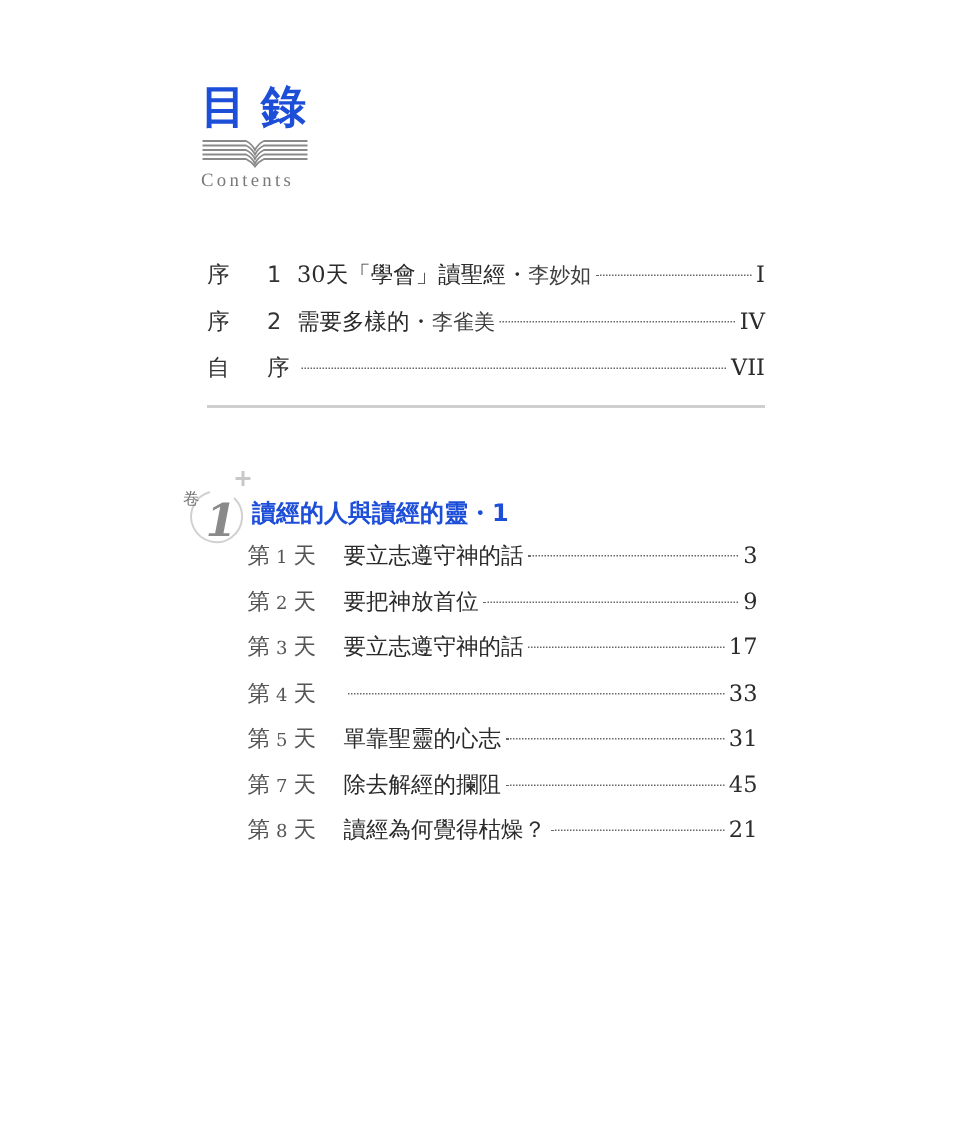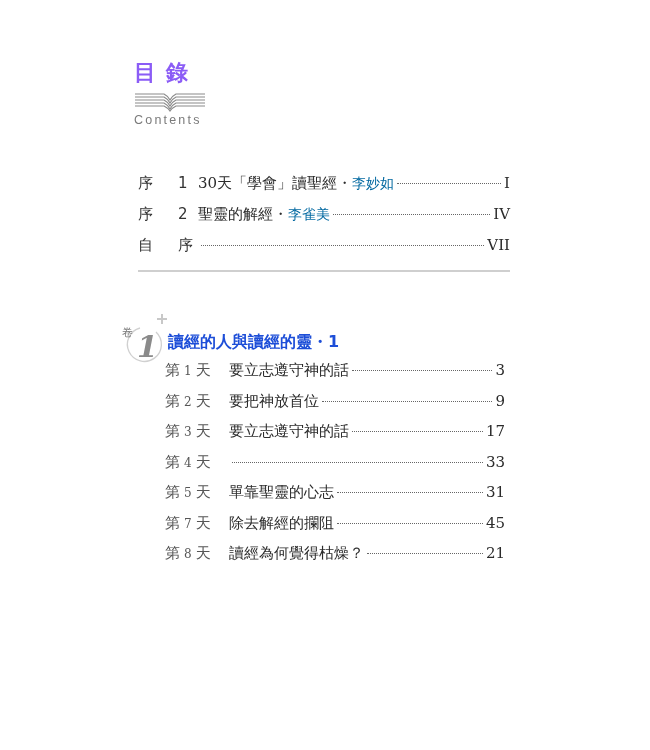--- a/index.html
+++ b/index.html
@@ -1,29 +1,29 @@
 <!DOCTYPE html>
 <html><head>
   <meta charset="utf-8">
   <style>
     * { margin: 0; padding: 0; box-sizing: border-box; }
     html, body { width: 650px; height: 750px; background: #ffffff; overflow: hidden; }
     body { position: relative; font-family: "DejaVu Serif", "Liberation Serif", serif; color: #2b2b2b; }
 
     .header { position: absolute; left: 134px; top: 54px; width: 90px; }
-    .title { font-size: 22px; letter-spacing: 10px; color: #8b5cf6; font-weight: bold; line-height: 36px; font-family: "DejaVu Serif", serif; }
+    .title { font-size: 30px; letter-spacing: 10px; color: #1d4ed8; font-weight: bold; line-height: 36px; font-family: "DejaVu Serif", serif; }
     .book-icon { display: block; margin-top: 2px; }
-    .contents-label { font-family: Liberation Sans, sans-serif; font-size: 12.5px; letter-spacing: 2.2px; color: #7a7a7a; margin-top: 1px; }
+    .contents-label { font-family: Liberation Serif, serif; font-size: 12.5px; letter-spacing: 2.2px; color: #7a7a7a; margin-top: 1px; }
 
     .prelims { position: absolute; left: 138px; top: 174px; width: 372px; }
     .prelim-row { display: flex; align-items: baseline; height: 31px; font-size: 15px; }
     .prelim-label { width: 40px; font-family: "DejaVu Sans", sans-serif; color: #333; }
     .prelim-num { width: 20px; font-family: "DejaVu Sans", sans-serif; color: #333; }
     .prelim-title { white-space: nowrap; color: #2b2b2b; }
-    .author { color: #0369a1; font-size: 14px; }
+    .author { color: #404040; font-size: 14px; }
     .dots { flex: 1; border-bottom: 1.5px dotted #666; margin: 0 3px; transform: translateY(-4px); min-width: 10px; }
     .page { white-space: nowrap; color: #2b2b2b; }
 
     .rule { position: absolute; left: 138px; top: 270px; width: 372px; height: 2px; background: #cfcfcf; }
 
     .volume { position: absolute; left: 120px; top: 310px; width: 400px; height: 50px; }
     .vol-badge { position: absolute; left: 0; top: 0; width: 56px; height: 56px; }
     .vol-heading { position: absolute; left: 48px; top: 22px; font-size: 16px; font-weight: bold; color: #1d4ed8; white-space: nowrap; font-family: "DejaVu Sans", sans-serif; }
 
     .chapters { position: absolute; left: 165px; top: 361px; width: 340px; }
@@ -54,21 +54,21 @@
   <div class="prelim-row">
     <span class="prelim-label">序</span>
     <span class="prelim-num">1</span>
     <span class="prelim-title"><span>30天「學會」讀聖經・</span><span class="author">李妙如</span></span>
     <span class="dots"></span>
     <span class="page">I</span>
   </div>
   <div class="prelim-row">
     <span class="prelim-label">序</span>
     <span class="prelim-num">2</span>
-    <span class="prelim-title"><span>聖靈的解經・</span><span class="author">李雀美</span></span>
+    <span class="prelim-title"><span>需要多樣的・</span><span class="author">李雀美</span></span>
     <span class="dots"></span>
     <span class="page">IV</span>
   </div>
   <div class="prelim-row">
     <span class="prelim-label">自</span>
     <span class="prelim-num">序</span>
     <span class="dots"></span>
     <span class="page">VII</span>
   </div>
 </div>

